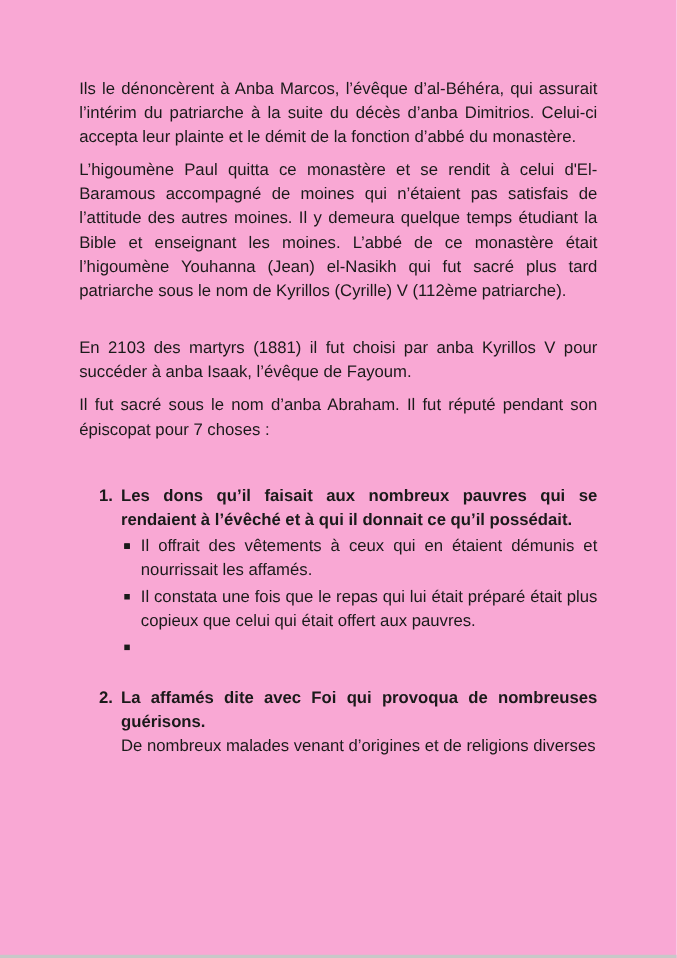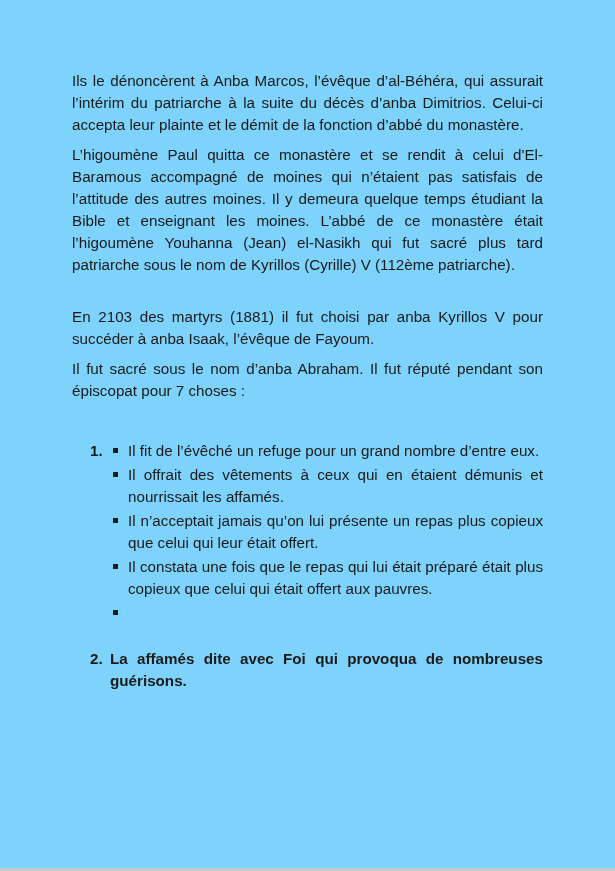--- a/index.html
+++ b/index.html
@@ -1,19 +1,19 @@
 <!DOCTYPE html>
 <html><head>
 <meta charset="utf-8">
 <style>
   html, body { margin: 0; padding: 0; background: #ffffff; }
   body { width: 615px; height: 871px; position: relative; overflow: hidden; }
   .page {
     position: absolute; left: 0; top: 0; width: 615px; height: 868px;
-    background: #7dd3fc;
+    background: #f9a8d4;
     border-bottom: 3px solid #c8c8c8;
   }
   .content {
     position: absolute; left: 72px; top: 70px; width: 471px;
     font-family: "Liberation Sans", sans-serif;
     font-size: 15.2px; line-height: 22px; color: #1a1a1a;
   }
   p { margin: 0 0 8px 0; text-align: justify; }
   .gap { height: 22px; }
   ol { margin: 0; padding: 0; list-style: none; }
@@ -35,27 +35,28 @@
     <p>Ils le dénoncèrent à Anba Marcos, l’évêque d’al-Béhéra, qui assurait l’intérim du patriarche à la suite du décès d’anba Dimitrios. Celui-ci accepta leur plainte et le démit de la fonction d’abbé du monastère.</p>
     <p>L’higoumène Paul quitta ce monastère et se rendit à celui d'El-Baramous accompagné de moines qui n’étaient pas satisfais de l’attitude des autres moines. Il y demeura quelque temps étudiant la Bible et enseignant les moines. L’abbé de ce monastère était l’higoumène Youhanna (Jean) el-Nasikh qui fut sacré plus tard patriarche sous le nom de Kyrillos (Cyrille) V (112ème patriarche).</p>
     <div class="gap"></div>
     <p>En 2103 des martyrs (1881) il fut choisi par anba Kyrillos V pour succéder à anba Isaak, l’évêque de Fayoum.</p>
     <p>Il fut sacré sous le nom d’anba Abraham. Il fut réputé pendant son épiscopat pour 7 choses :</p>
     <div class="gap" style="height:30px"></div>
 
     <ol>
       <li>
         <span class="num">1.</span>
+        <span class="item-title">Les dons qu’il faisait aux nombreux pauvres qui se rendaient à l’évêché et à qui il donnait ce qu’il possédait.</span>
         <ul>
-          <li><span class="bullet"></span><span>Il fit de l’évêché un refuge pour un grand nombre d’entre eux.</span></li>
+          <li><span class="bullet"></span></li>
           <li><span class="bullet"></span><span>Il offrait des vêtements à ceux qui en étaient démunis et nourrissait les affamés.</span></li>
-          <li><span class="bullet"></span><span>Il n’acceptait jamais qu’on lui présente un repas plus copieux que celui qui leur était offert.</span></li>
           <li><span class="bullet"></span><span>Il constata une fois que le repas qui lui était préparé était plus copieux que celui qui était offert aux pauvres.</span></li>
           <li><span class="bullet"></span></li>
         </ul>
       </li>
       <li style="margin-top:48px">
         <span class="num">2.</span>
         <span class="item-title">La affamés dite avec Foi qui provoqua de nombreuses guérisons.</span>
+        <span class="item-body">De nombreux malades venant d’origines et de religions diverses</span>
       </li>
     </ol>
   </div>
 </div>
 
 </body></html>

